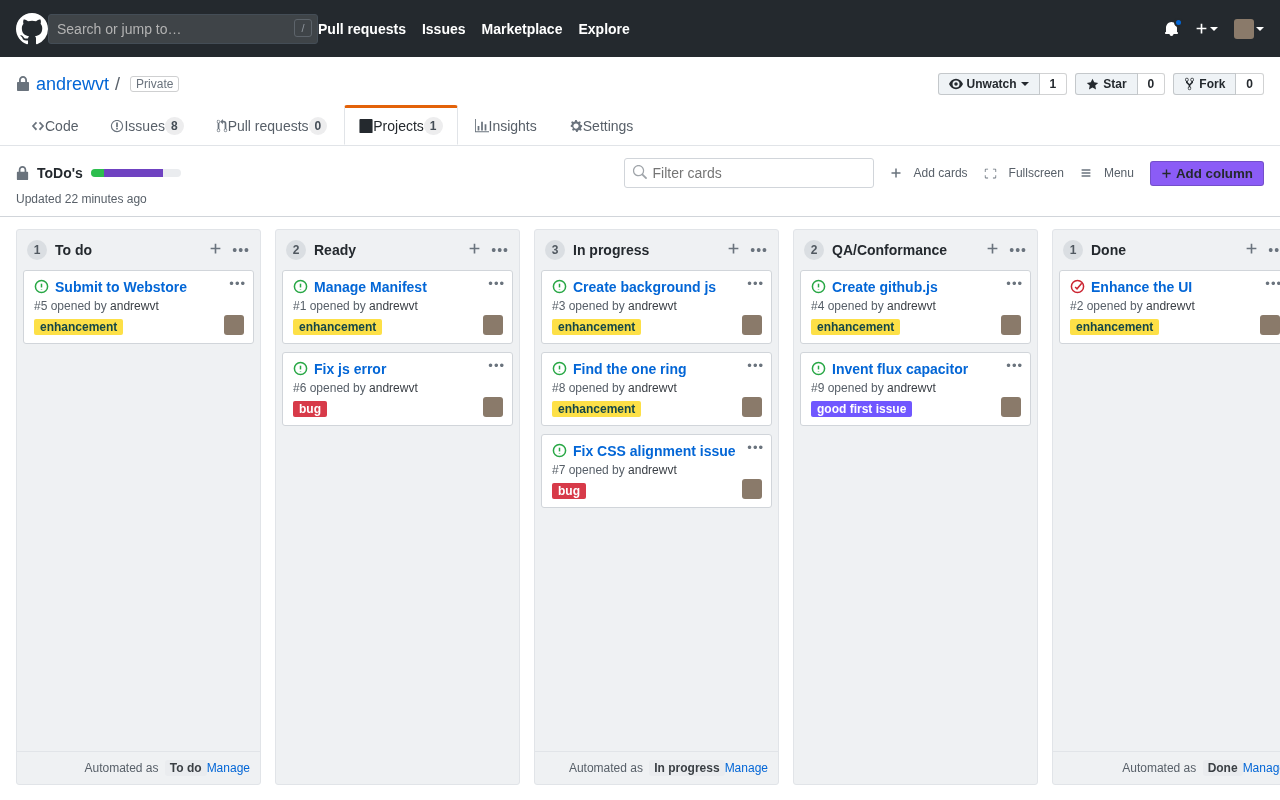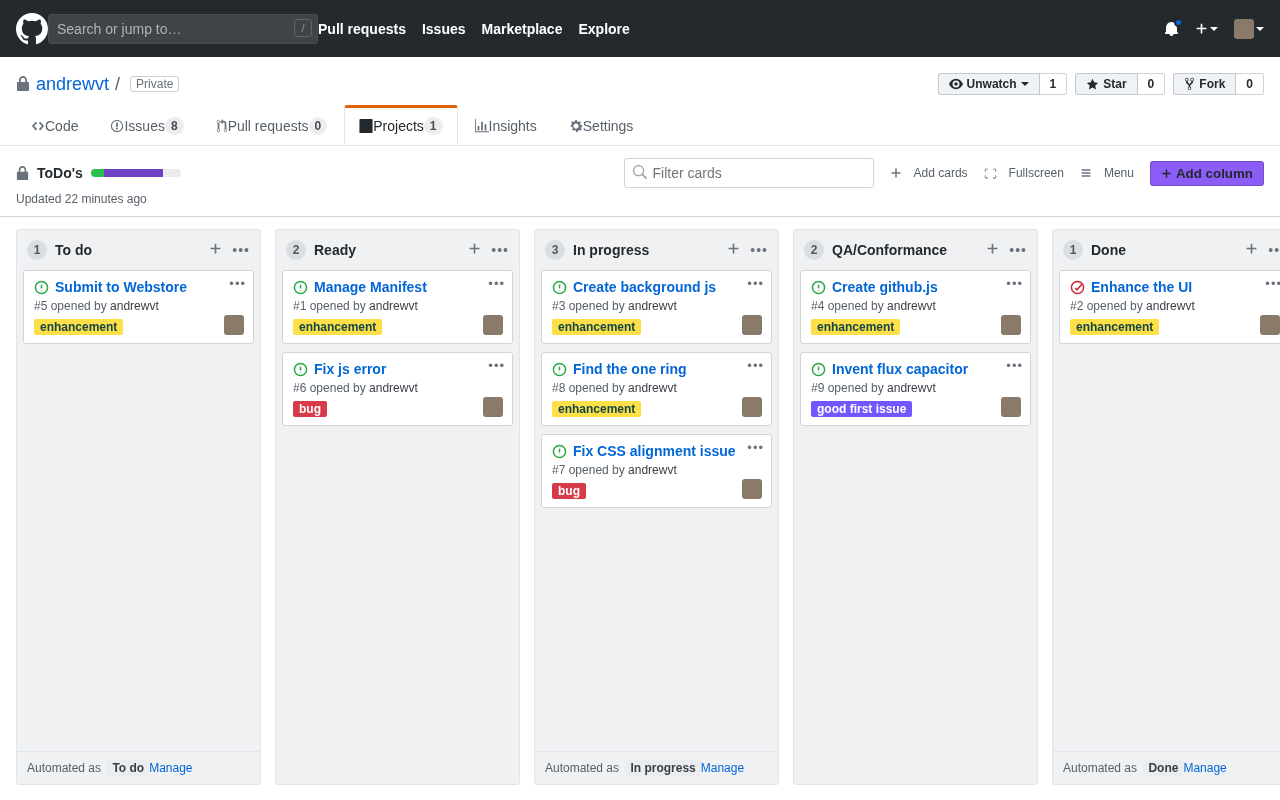--- a/index.html
+++ b/index.html
@@ -49,32 +49,32 @@
 .updated{padding:0 16px 10px;font-size:12px;color:#586069}
 .board-header-bottom{border-bottom:1px solid #d1d5da}
 .board{display:flex;gap:14px;padding:12px 16px;overflow-x:auto;align-items:stretch}
 .column{background:#eff1f3;border-radius:3px;width:245px;flex-shrink:0;display:flex;flex-direction:column;border:1px solid #e1e4e8;height:556px}
 .col-header{display:flex;align-items:center;padding:10px;gap:8px}
 .col-count{background:#dadee2;color:#505860;border-radius:20px;width:20px;height:20px;display:flex;align-items:center;justify-content:center;font-size:12px;font-weight:600}
 .col-title{font-weight:600;font-size:14px}
 .col-actions{margin-left:auto;display:flex;gap:10px;color:#6a737d;cursor:pointer}
 .cards{flex:1;padding:0 6px;overflow-y:auto}
 .card{background:#fff;border:1px solid #d1d5da;border-radius:3px;padding:8px 10px;margin-bottom:8px;position:relative}
-.card-head{display:flex;align-items:center;gap:6px}
+.card-head{display:flex;align-items:flex-start;gap:6px}
 .card-title{color:#0366d6;font-weight:600;font-size:14px;text-decoration:none}
 .card-menu{position:absolute;top:5px;right:7px;color:#6a737d;cursor:pointer;font-size:13px;letter-spacing:1px}
 .card-meta{font-size:12px;color:#586069;margin:4px 0 6px 0}
 .card-meta .author{color:#393e44}
 .labels{display:flex;gap:4px;flex-wrap:wrap}
 .label{font-size:12px;font-weight:600;padding:1px 6px;border-radius:2px}
 .label.enhancement{background:#fde047;color:#154647}
 .label.bug{background:#d73a49;color:#fff}
 .label.good-first{background:#7057ff;color:#fff}
 .card-avatar{position:absolute;right:9px;bottom:8px;width:20px;height:20px;background:#8a7a6a;border-radius:3px}
-.col-footer{border-top:1px solid #e1e4e8;padding:8px 10px;font-size:12px;color:#586069;display:flex;align-items:center;justify-content:flex-start}
+.col-footer{border-top:1px solid #e1e4e8;padding:8px 10px;font-size:12px;color:#586069;display:flex;align-items:center;justify-content:flex-end}
 .col-footer .auto-label{background:#eaecef;border-radius:3px;padding:1px 5px;color:#3a3f44;font-weight:600;margin-left:3px;display:inline-block}
 .manage{color:#0366d6;cursor:pointer}
 .icon-issue-open{width:15px;height:15px;flex-shrink:0}
 .icon-issue-open circle{stroke:#28a745;stroke-width:1.6;fill:none}
 .icon-issue-open line{stroke:#28a745;stroke-width:1.6}
 .icon-issue-closed circle{stroke:#cb2431;stroke-width:1.6;fill:none}
 .icon-issue-closed path{stroke:#cb2431;stroke-width:1.6;fill:none}
 .muted-icon{fill:#6a737d}
 </style>
 </head>

